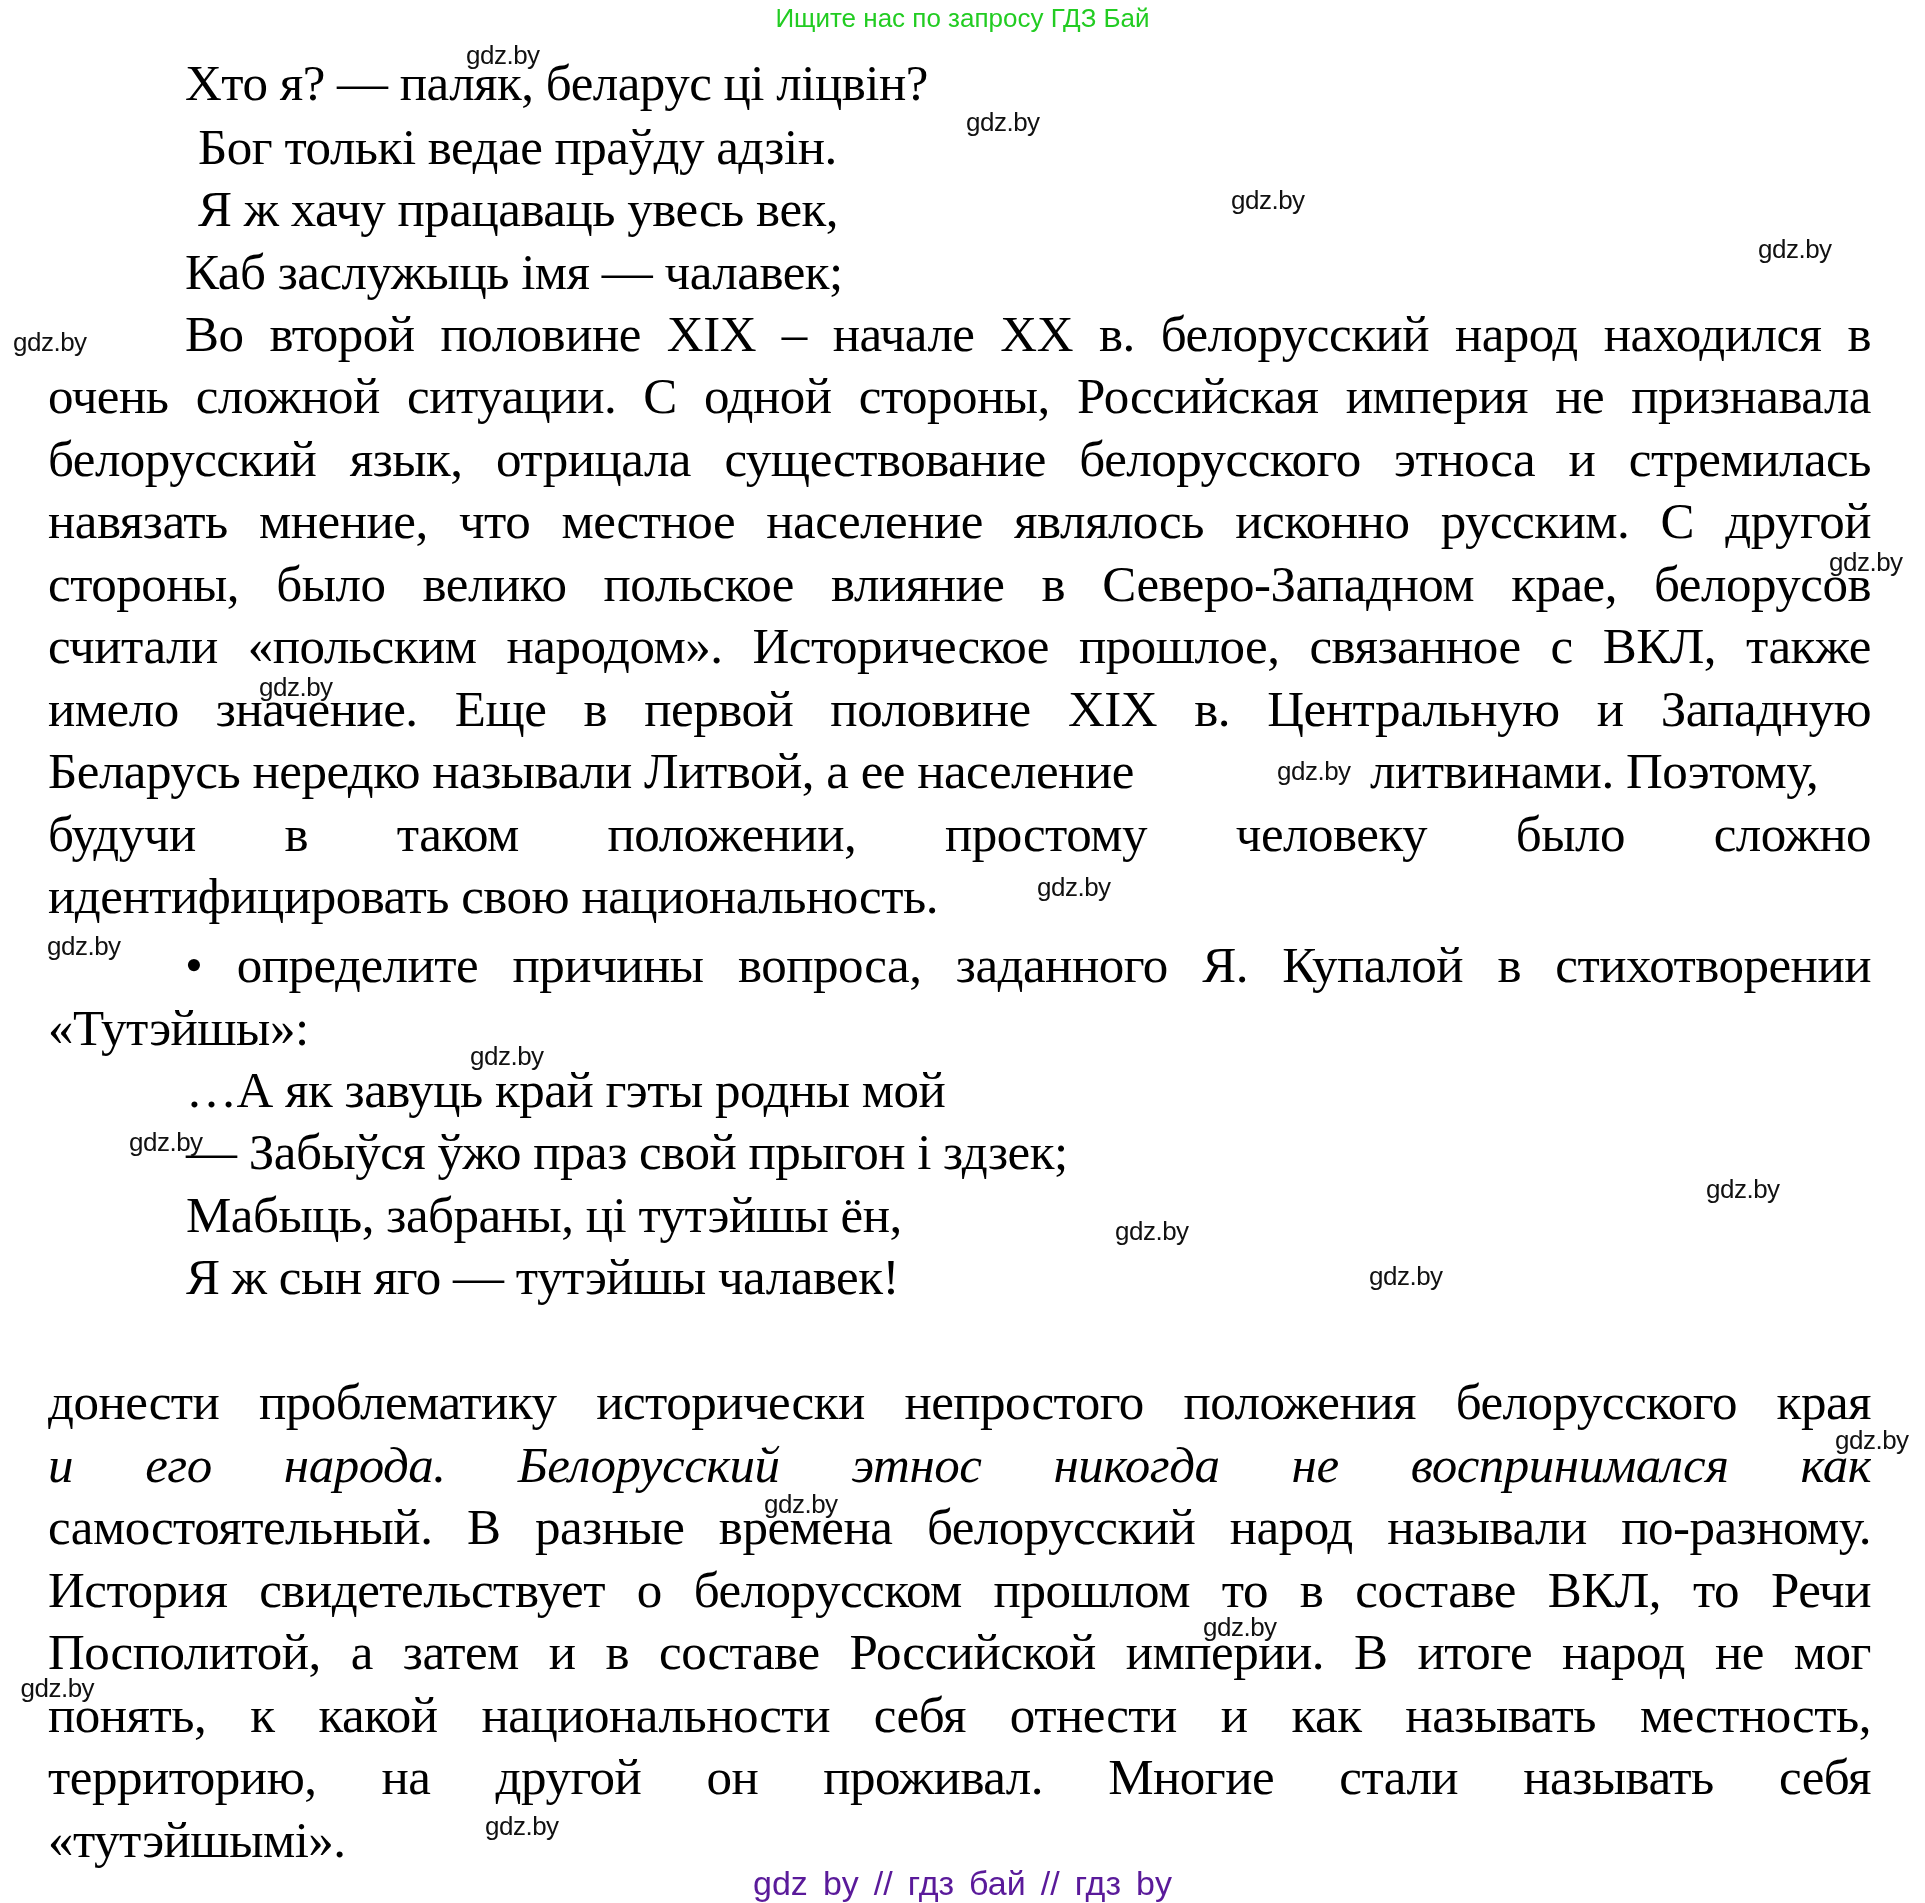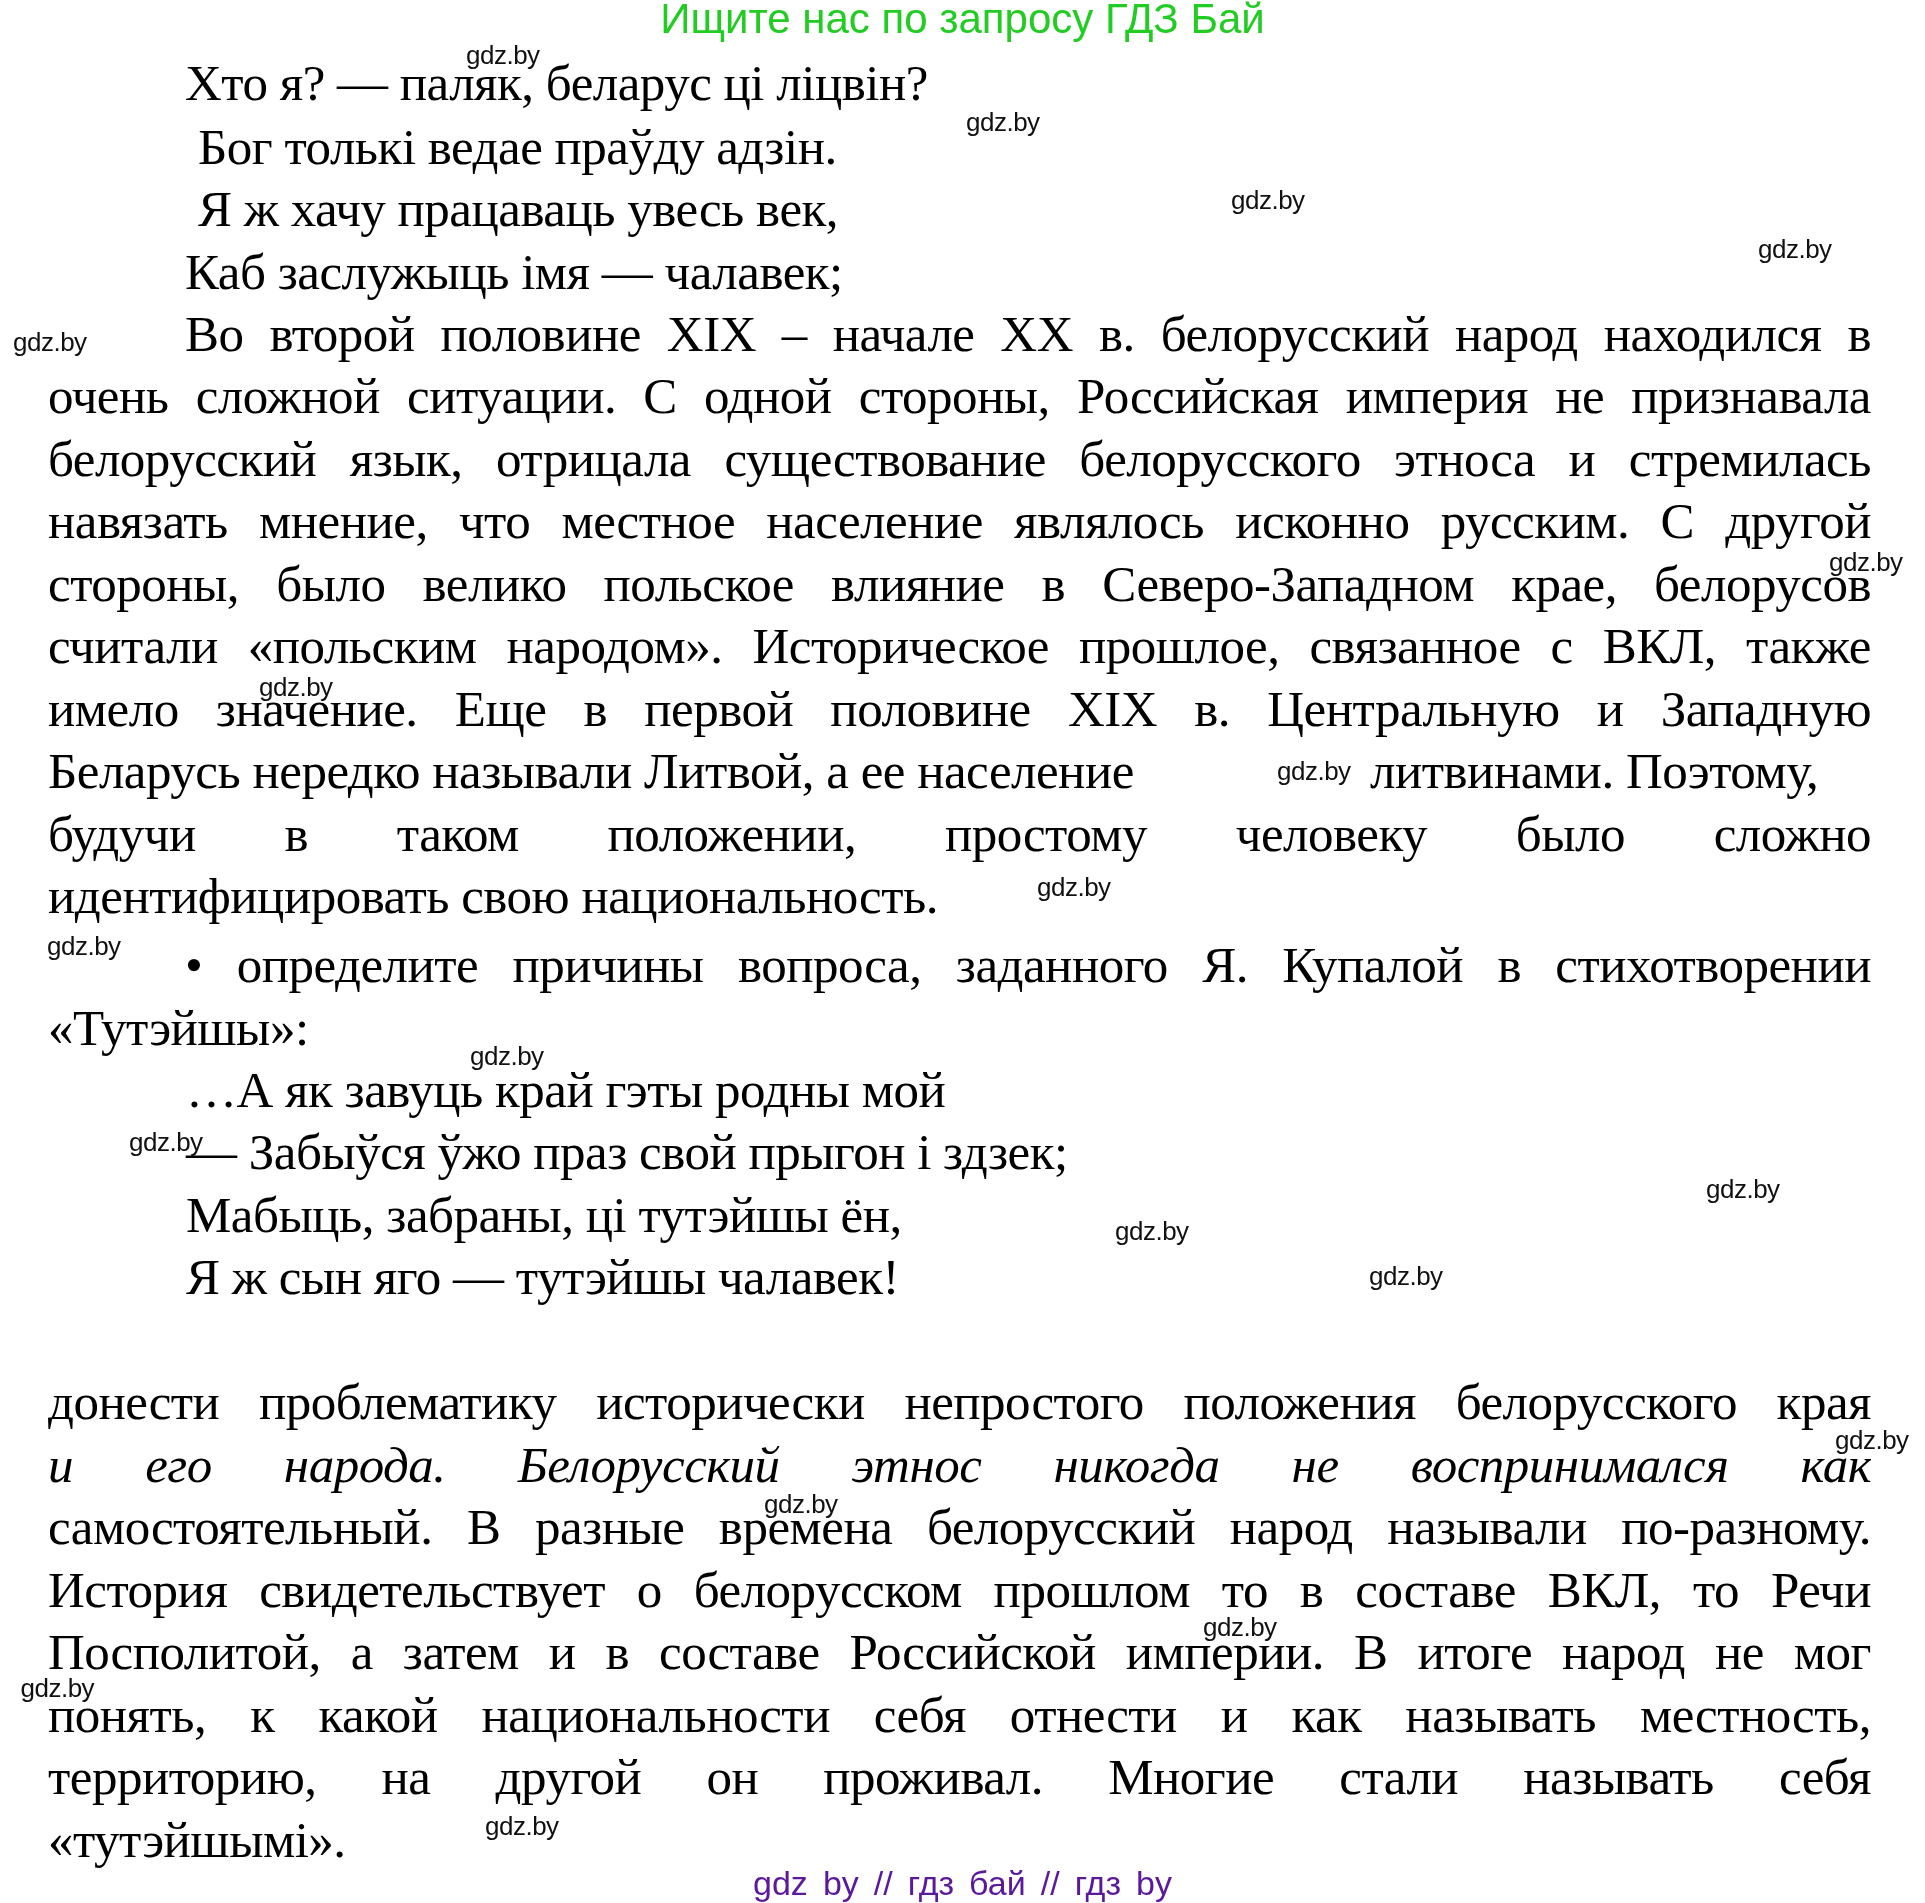--- a/index.html
+++ b/index.html
@@ -1,20 +1,20 @@
 <!DOCTYPE html>
 <html style="font-size:15px"><head>
 <meta charset="utf-8">
 <style>
   html, body { margin: 0; padding: 0; background: #ffffff; }
   body { width: 1925px; height: 1904px; position: relative; overflow: hidden; }
   .page { position: absolute; left: 0; top: 0; width: 1925px; height: 1904px; background: #fff; }
   .top-banner {
     position: absolute; left: 0; top: 0; width: 1925px; text-align: center;
-    font-family: "Liberation Sans", sans-serif; font-size: 42px; line-height: 37px;
+    font-family: "Liberation Sans", sans-serif; font-size: 26px; line-height: 37px;
     color: #22cc22;
   }
   .line {
     position: absolute; white-space: nowrap;
     font-family: "Liberation Serif", serif; font-size: 51px; line-height: 62px;
     color: #000; letter-spacing: -0.5px;
   }
   .justify {
     left: 48px; width: 1823px; text-align: justify; text-align-last: justify;
     white-space: normal; height: 62px; overflow: hidden;

